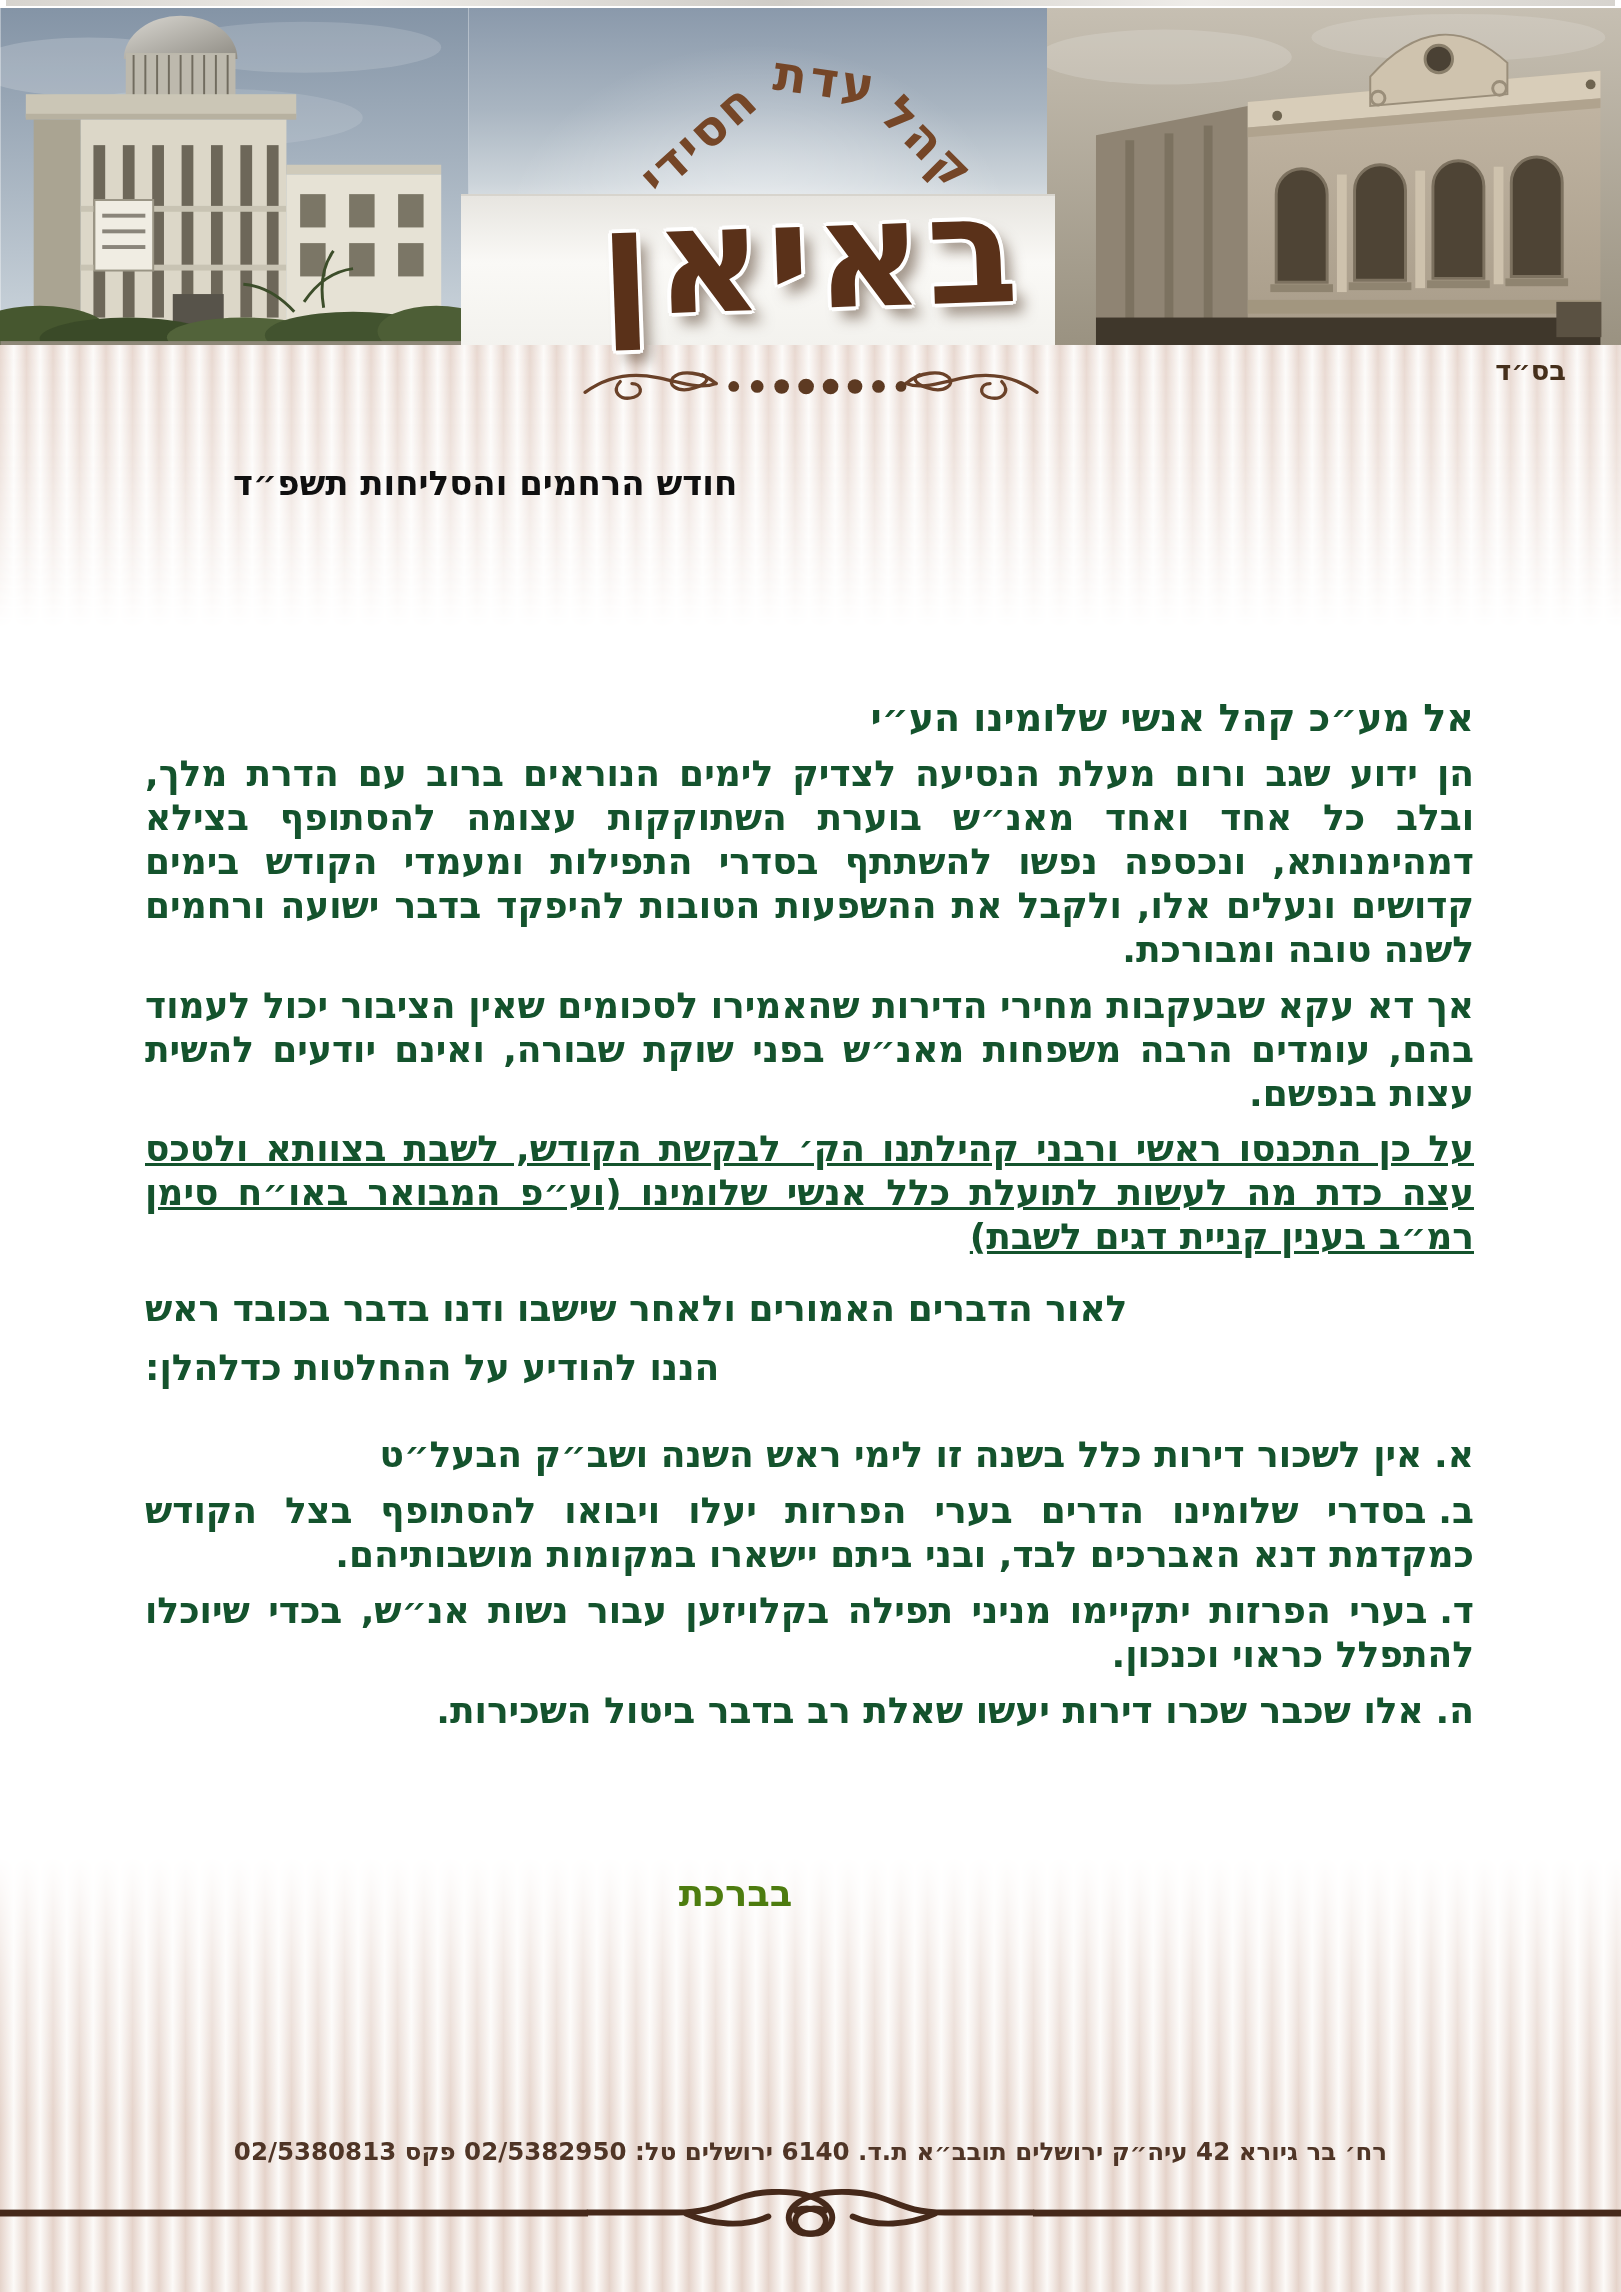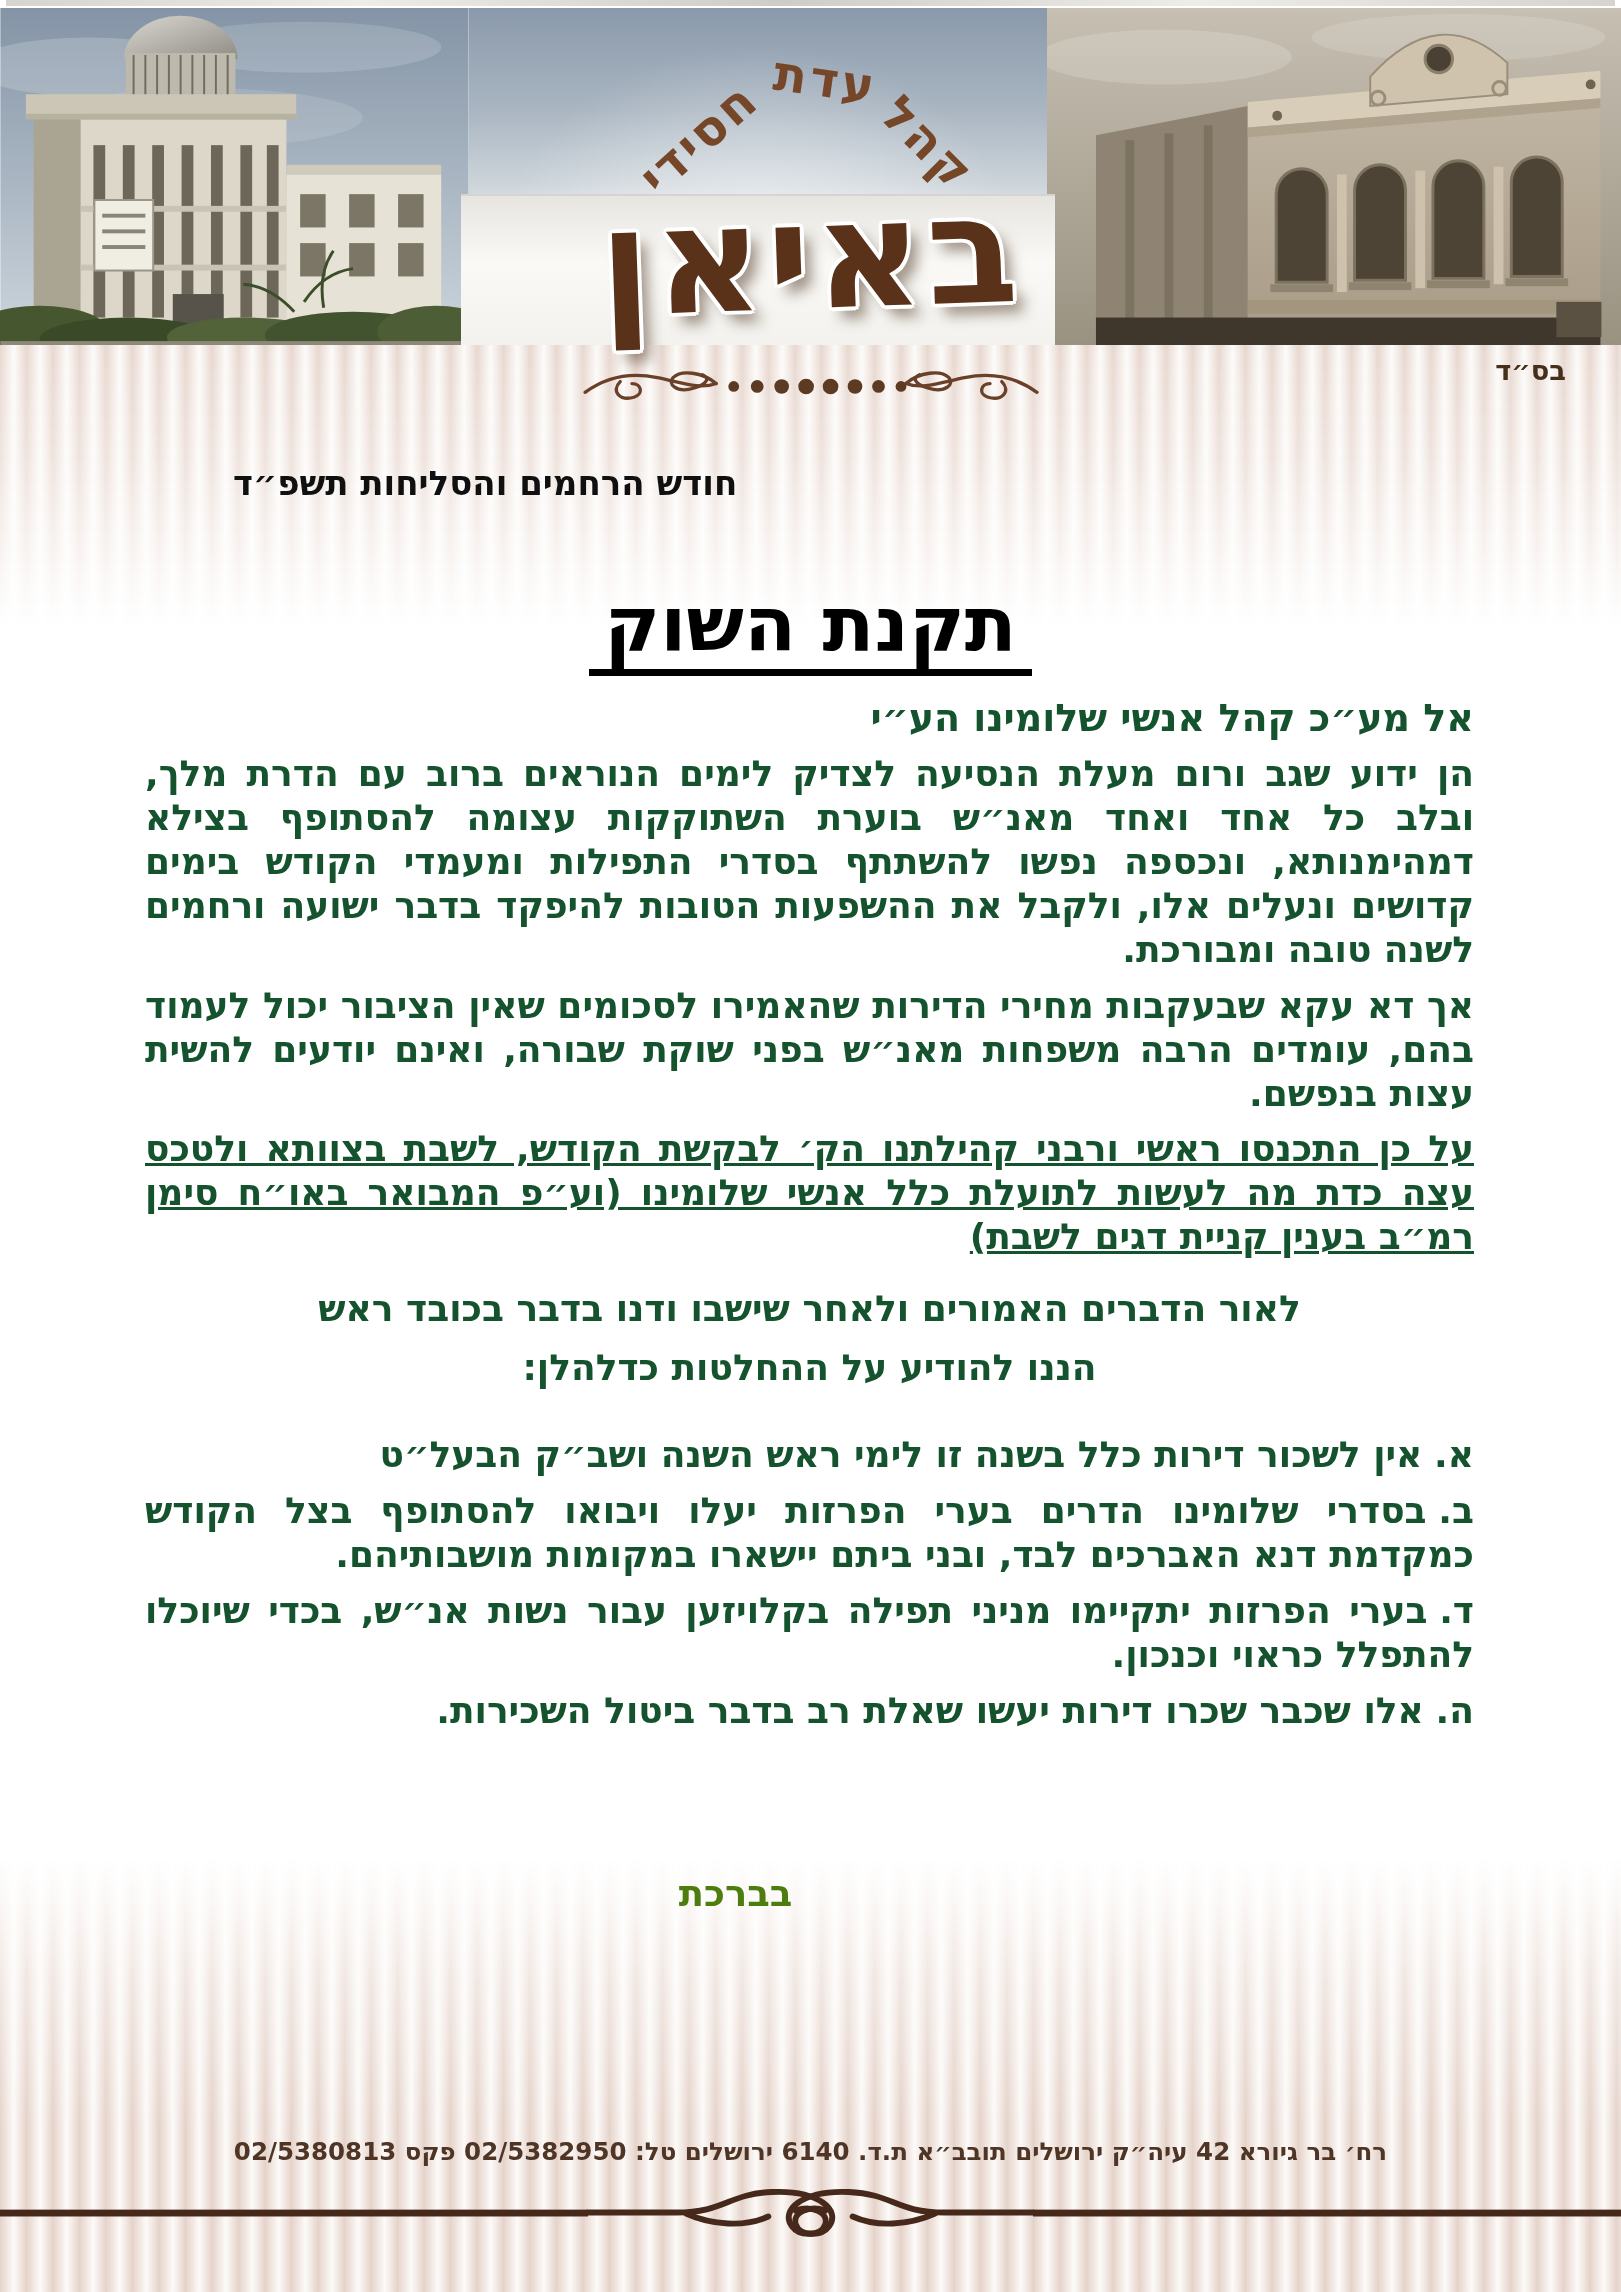--- a/index.html
+++ b/index.html
@@ -70,21 +70,21 @@
     display:inline-block;direction:rtl;font-size:76px;font-weight:bold;color:#000;
     line-height:1.12;border-bottom:7.8px solid #000;padding:0 15.7px 2px;
   }
   .content{
     position:absolute;top:696px;right:147px;left:145px;direction:rtl;
     text-align:justify;font-size:36px;font-weight:bold;color:#14532d;line-height:44px;
   }
   .content p{margin:0 0 11.8px;}
   .salutation{text-align:right;font-size:38px;}
   .pre-intro{margin-bottom:27.4px !important;text-decoration:underline;}
-  .intro{text-align:center;margin-bottom:15.7px !important;}
+  .intro{text-align:left;margin-bottom:15.7px !important;}
   .decisions{margin-top:43px;}
   .decision{margin-bottom:15.7px;}
   .decision .dl{margin-left:11.8px;}
   .closing{
     position:absolute;top:1872px;left:412px;width:647px;text-align:center;direction:rtl;
     font-size:37px;font-weight:bold;color:#4d7c0f;
   }
   .closing .l2{margin-top:17.6px;}
   .footer{
     position:absolute;top:2137px;left:0;width:100%;text-align:center;direction:rtl;
@@ -255,23 +255,20 @@
         <circle cx="280" cy="24" r="7.5"></circle>
       <circle cx="304" cy="24" r="6.5"></circle>
         <circle cx="327" cy="24" r="5.5"></circle>
     </g>
   </svg>
 
   <div class="bsd">בס״ד</div>
 
   <div class="subheader">חודש הרחמים והסליחות תשפ״ד</div>
 
-  <div class="title">
-    <span>תקנת השוק</span>
-  </div>
 
   <div class="content">
     <p class="salutation">אל מע״כ קהל אנשי שלומינו הע״י</p>
     <p>הן ידוע שגב ורום מעלת הנסיעה לצדיק לימים הנוראים ברוב עם הדרת מלך, ובלב כל אחד ואחד מאנ״ש בוערת השתוקקות עצומה להסתופף בצילא דמהימנותא, ונכספה נפשו להשתתף בסדרי התפילות ומעמדי הקודש בימים קדושים ונעלים אלו, ולקבל את ההשפעות הטובות להיפקד בדבר ישועה ורחמים לשנה טובה ומבורכת.</p>
     <p>אך דא עקא שבעקבות מחירי הדירות שהאמירו לסכומים שאין הציבור יכול לעמוד בהם, עומדים הרבה משפחות מאנ״ש בפני שוקת שבורה, ואינם יודעים להשית עצות בנפשם.</p>
     <p class="pre-intro">על כן התכנסו ראשי ורבני קהילתנו הק׳ לבקשת הקודש, לשבת בצוותא ולטכס עצה כדת מה לעשות לתועלת כלל אנשי שלומינו (וע״פ המבואר באו״ח סימן רמ״ב בענין קניית דגים לשבת)</p>
 
     <p class="intro">לאור הדברים האמורים ולאחר שישבו ודנו בדבר בכובד ראש</p>
     <p class="intro">הננו להודיע על ההחלטות כדלהלן:</p>
 

